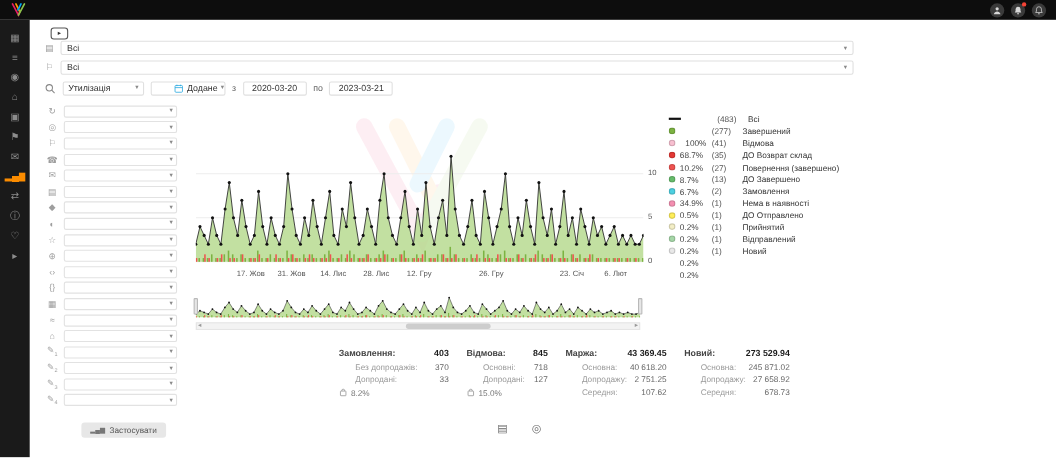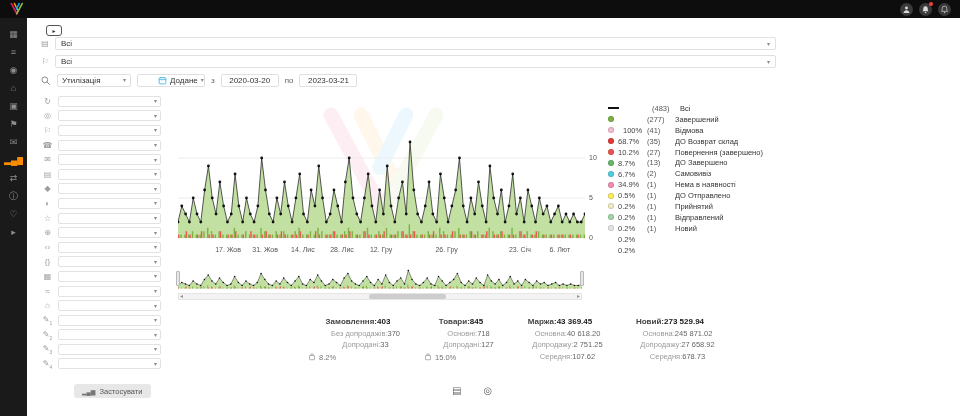--- a/index.html
+++ b/index.html
@@ -83,21 +83,21 @@
   .track { position:absolute; left:178px; top:293px; width:404px; height:7px; background:#f3f3f3;
            border:1px solid #e5e5e5; cursor:pointer; }
   .thumb { position:absolute; left:190px; top:0; width:77px; height:100%; background:#cdcdcd;
            border-radius:3px; cursor:grab; }
   .arr { position:absolute; top:-1px; font-size:6px; color:#999; line-height:7px; cursor:pointer; }
   .arr.left { left:1px; } .arr.right { right:1px; }
   
   .stats { position:absolute; left:308px; top:317px; display:flex; gap:16px; }
   .st-col { display:flex; flex-direction:column; }
   .st-col.c1 { width:100px; } .st-col.c2 { width:74px; } .st-col.c3 { width:92px; } .st-col.c4 { width:96px; }
-  .trow { display:flex; justify-content:center; margin-bottom:2.5px; }
+  .trow { display:flex; justify-content:space-between; margin-bottom:2.5px; }
   .st-tl { font-size:8px; font-weight:bold; color:#444; }
   .st-tv { font-size:8px; font-weight:bold; color:#1a1a1a; }
   .st-rl { font-size:7.5px; color:#9a9a9a;padding-left:15px; }
   .st-rv { font-size:7.5px; color:#666; }
   .st-badge { display:flex; align-items:center; gap:3px; margin-top:1px; }
   .st-badge svg { width:8px; height:8px; }
   .st-bv { font-size:7.5px; color:#777; }
   
   .ftoggles { position:absolute; left:452px; top:385px; display:flex; gap:22px; }
   .ftoggles span { font-size:10px; color:#666; cursor:pointer; }
@@ -680,21 +680,21 @@
       <div class="lg-row">
         <span class="sw-dot" style="background: rgb(102, 187, 106);"></span>
         <span class="lg-pct">34.9%</span>
         <span class="lg-cnt">(13)</span>
         <span class="lg-lab">ДО Завершено</span>
       </div>
       <div class="lg-row">
         <span class="sw-dot" style="background: rgb(77, 208, 225);"></span>
         <span class="lg-pct">0.5%</span>
         <span class="lg-cnt">(2)</span>
-        <span class="lg-lab">Самовивіз</span>
+        <span class="lg-lab">Замовлення</span>
       </div>
       <div class="lg-row">
         <span class="sw-dot" style="background: rgb(244, 143, 177);"></span>
         <span class="lg-pct">0.2%</span>
         <span class="lg-cnt">(1)</span>
         <span class="lg-lab">Нема в наявності</span>
       </div>
       <div class="lg-row">
         <span class="sw-dot" style="background: rgb(255, 238, 88);"></span>
         <span class="lg-pct">0.2%</span>
@@ -1043,21 +1043,21 @@
             <svg viewBox="0 0 16 16">
               <rect x="3" y="5" width="10" height="8.5" rx="1" fill="none" stroke="#8a8a8a" stroke-width="1.3"></rect>
               <path d="M5.5 5V4a2.5 2.5 0 0 1 5 0v1" fill="none" stroke="#8a8a8a" stroke-width="1.3"></path>
             </svg>
           </span>
           <span class="st-bv">8.2%</span>
         </div>
       </div>
       <div class="st-col c2">
         <div class="trow">
-          <span class="st-tl">Товари:</span>
+          <span class="st-tl">Відмова:</span>
           <span class="st-tv">845</span>
         </div>
         <div class="trow">
           <span class="st-rl">Основні:</span>
           <span class="st-rv">718</span>
         </div>
         <div class="trow">
           <span class="st-rl">Допродані:</span>
           <span class="st-rv">127</span>
         </div>

